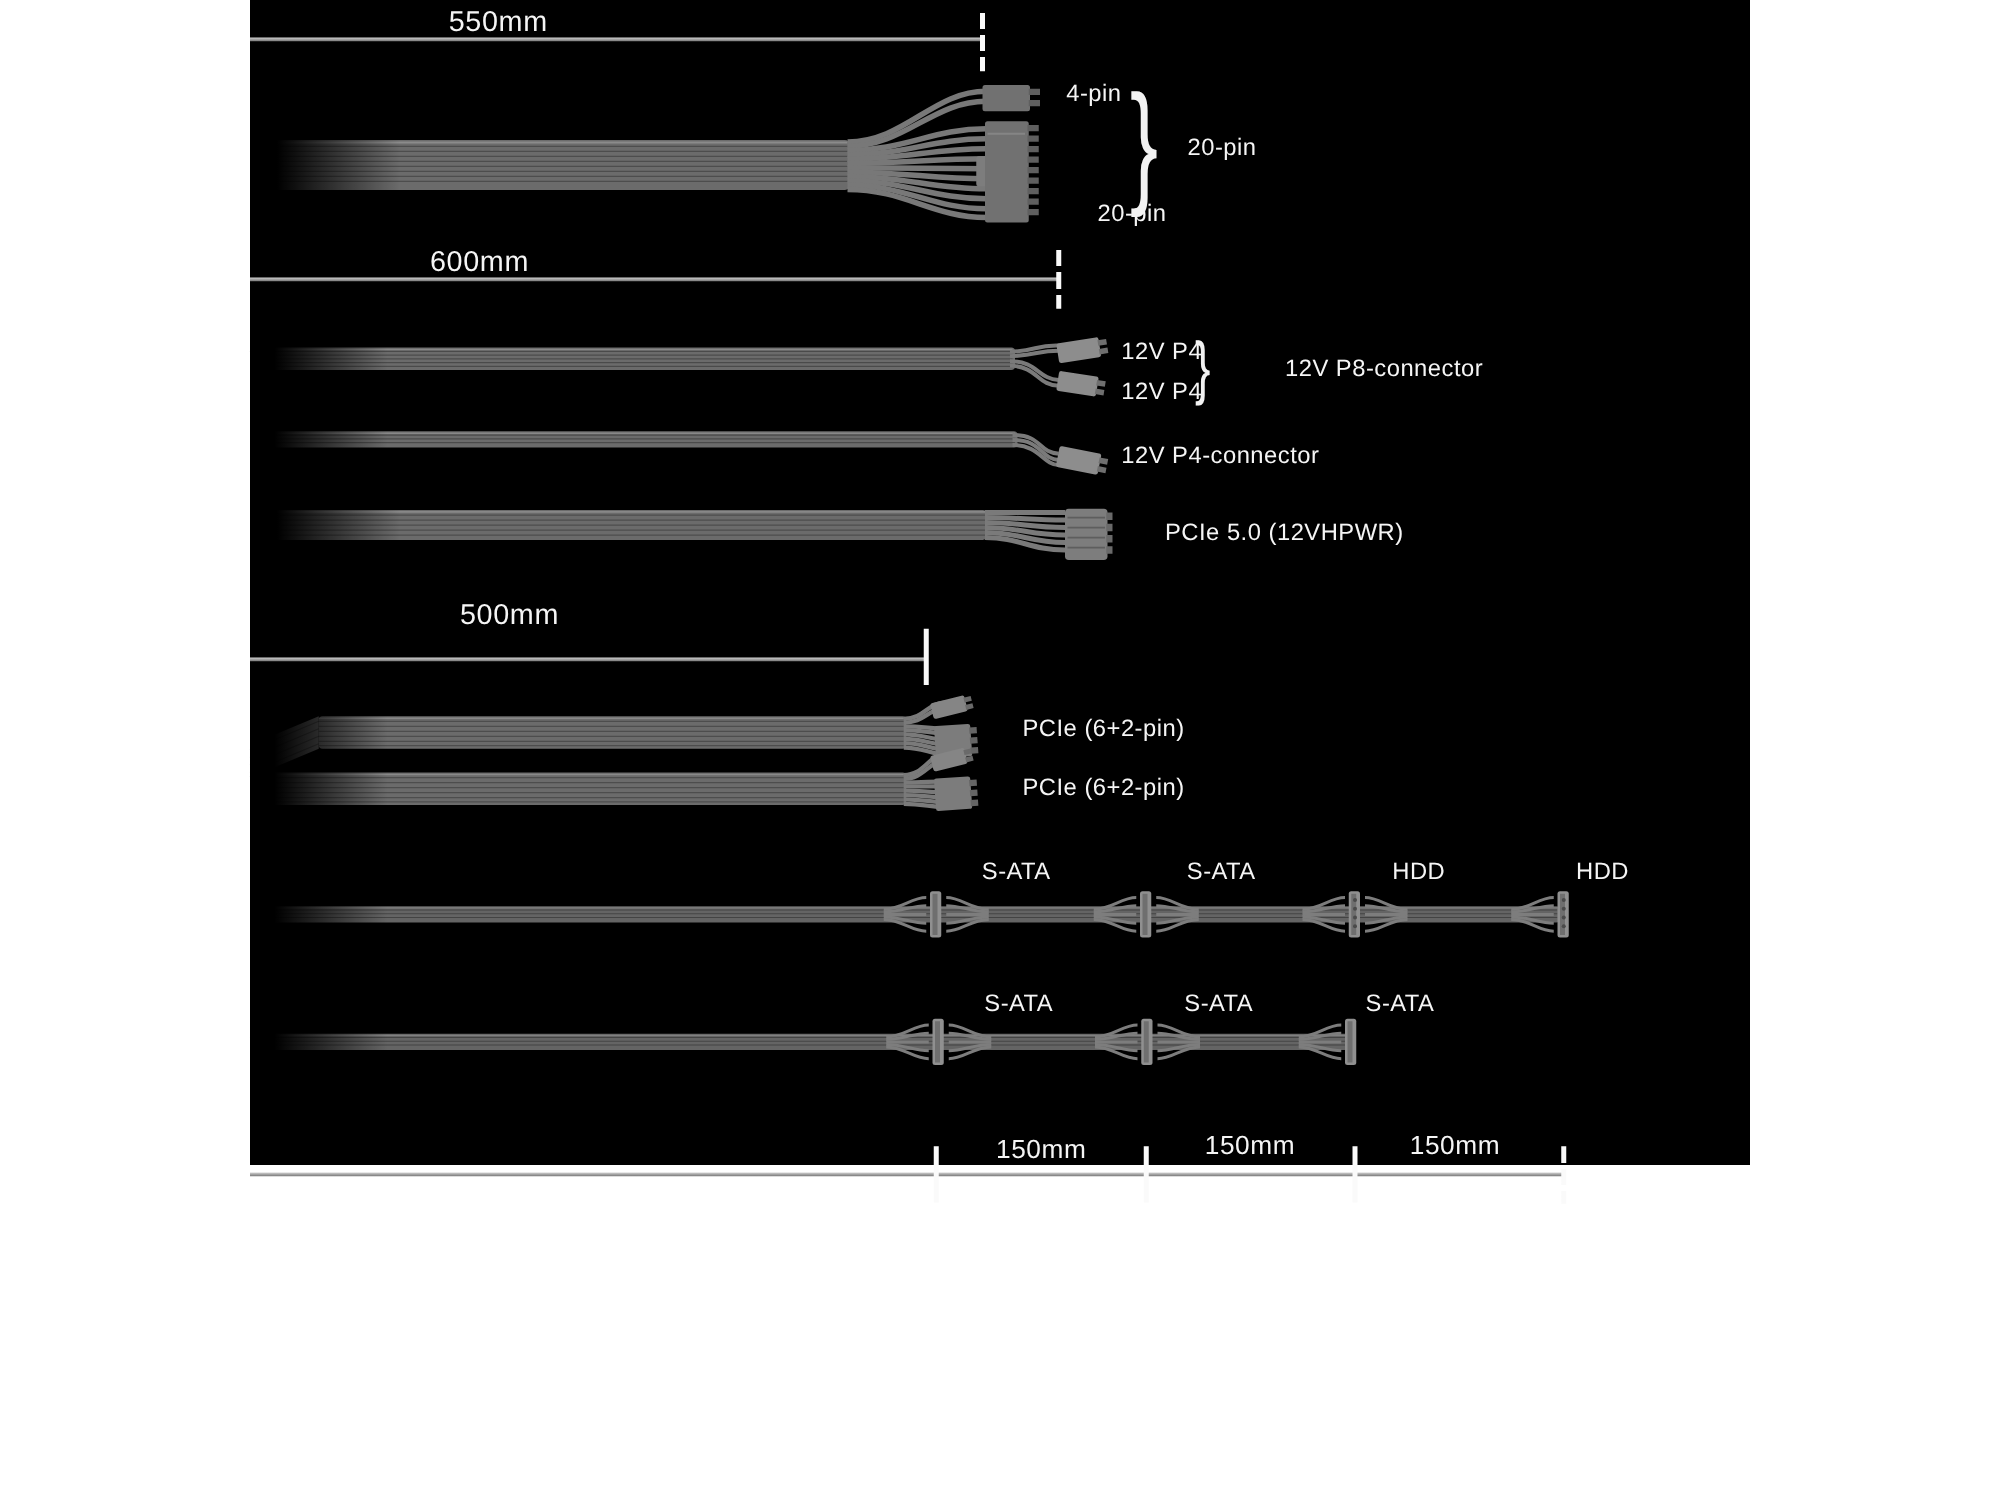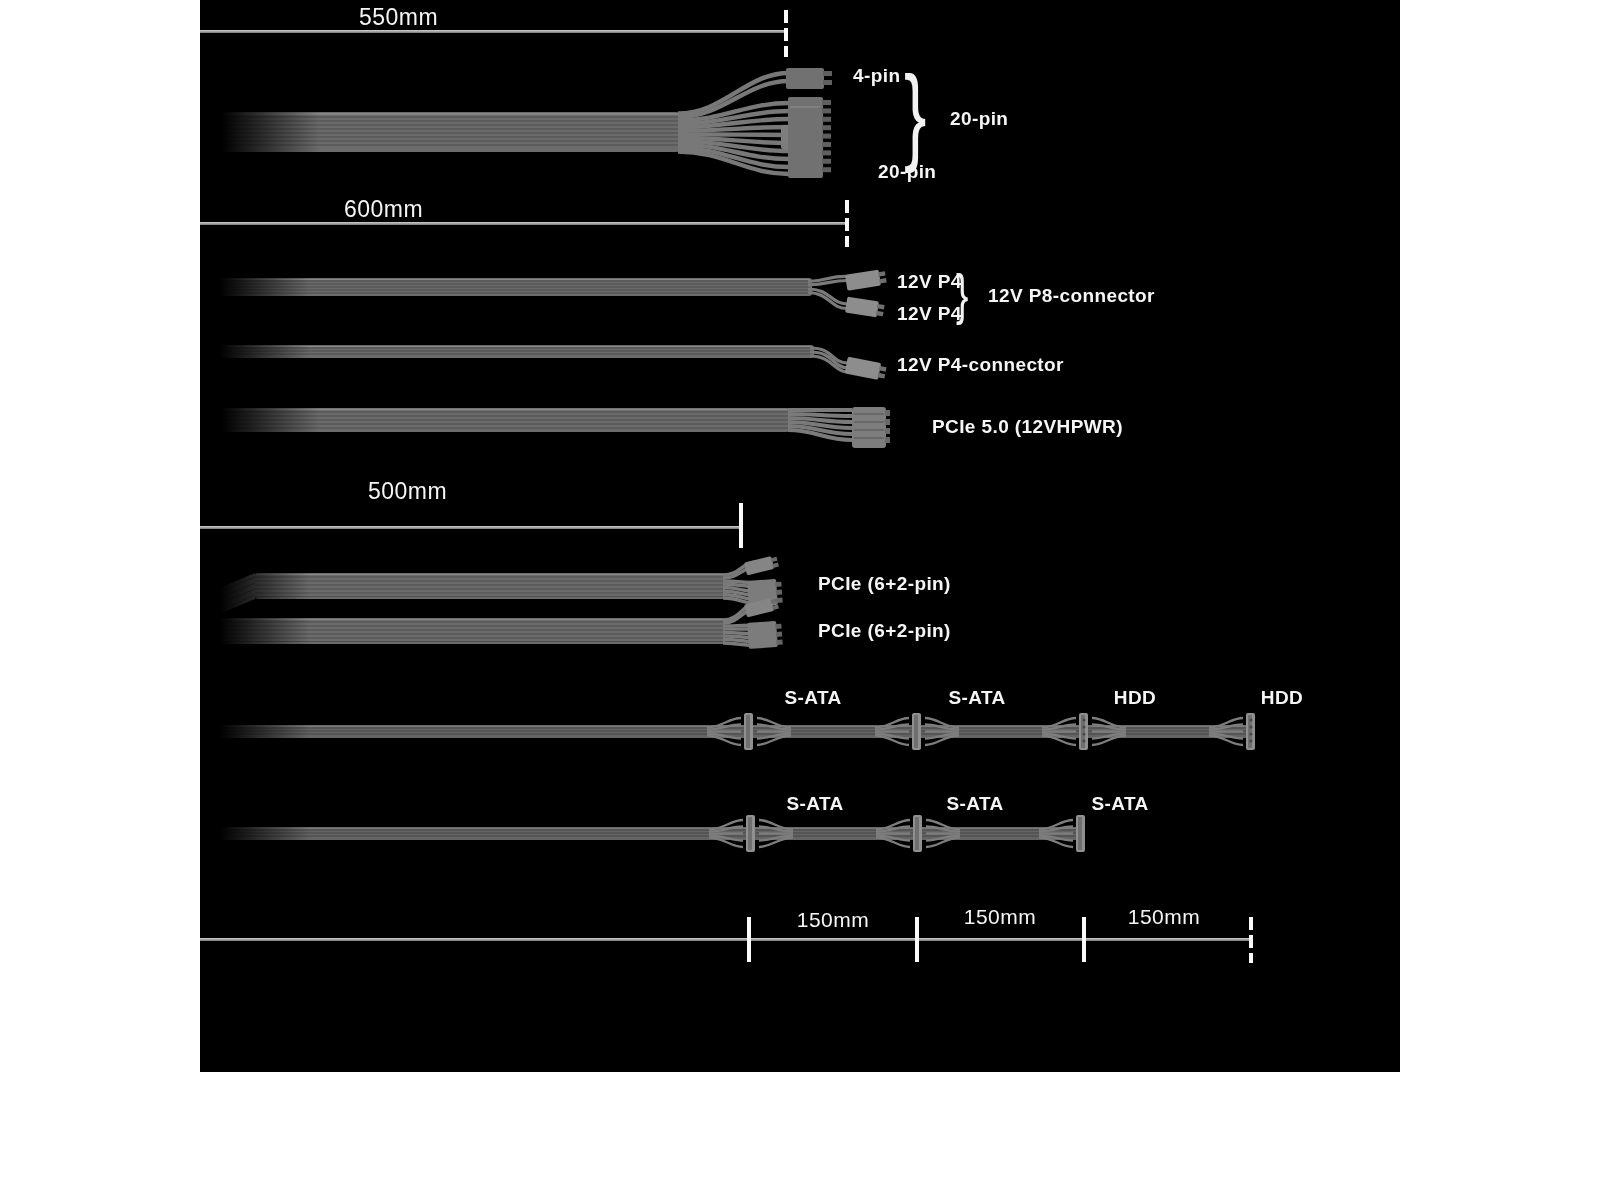--- a/index.html
+++ b/index.html
@@ -1,21 +1,21 @@
 <!DOCTYPE html>
 <html><head>
 <meta charset="utf-8">
 <style>
   html,body{margin:0;padding:0;background:#ffffff;width:1600px;height:1200px;overflow:hidden;}
-  #panel{position:absolute;left:200px;top:0;width:1200px;height:1072px;background:#000;font-family:"Liberation Sans",sans-serif;}
+  #panel{position:absolute;left:200px;top:0;width:1200px;height:932px;background:#000;font-family:"Liberation Sans",sans-serif;}
   .dimline{position:absolute;height:3px;background:linear-gradient(180deg,#d2d2d2,#767676);}
   .tick-solid{position:absolute;width:4px;background:#fafafa;}
   .tick-dash{position:absolute;width:4px;background:repeating-linear-gradient(180deg,#fafafa 0 13px,rgba(0,0,0,0) 13px 18px);}
   .dimlabel{position:absolute;color:#f5f5f5;font-size:23px;font-weight:500;letter-spacing:.5px;white-space:nowrap;}
-  .conlabel{position:absolute;color:#f5f5f5;font-size:19px;font-weight:700;letter-spacing:.4px;white-space:nowrap;}
+  .conlabel{position:absolute;color:#f5f5f5;font-size:19px;font-weight:400;letter-spacing:.4px;white-space:nowrap;}
   .ctr{transform:translateX(-50%);}
   .brace{position:absolute;color:#f2f2f2;font-weight:400;transform-origin:left center;}
   .fade{position:absolute;background:linear-gradient(90deg,#000 18%,rgba(0,0,0,0) 100%);}
   svg{position:absolute;overflow:visible;}
 </style>
 </head>
 <body>
 
 <div id="panel">
 
@@ -106,21 +106,21 @@
     <g transform="rotate(9 662 42)">
       <rect x="646" y="34" width="32" height="16" rx="2" fill="#8d8d8d"></rect>
       <rect x="677" y="36.5" width="7" height="4.5" fill="#6f6f6f"></rect>
       <rect x="677" y="43.5" width="7" height="4.5" fill="#6f6f6f"></rect>
     </g>
   </svg>
   <div class="fade" style="left:0;top:276px;width:110px;height:24px;"></div>
   <div class="conlabel" style="left:697px;top:271px;">12V P4</div>
   <div class="conlabel" style="left:697px;top:303px;">12V P4</div>
   <div class="brace" style="left:756px;top:264px;font-size:56px;line-height:60px;transform:scaleX(0.66);">}</div>
-  <div class="conlabel" style="left:788px;top:285px;">12V P8-connector</div>
+  <div class="conlabel" style="left:828px;top:285px;">12V P8-connector</div>
 
   <svg style="left:0;top:340px;" width="700" height="45" viewBox="0 0 700 45">
     <rect x="0" y="5" width="614" height="13" rx="3" fill="#6b6b6b"></rect>
     <g stroke="rgba(0,0,0,0.3)" stroke-width="1">
       <line x1="0" y1="8" x2="612" y2="8"></line>
         <line x1="0" y1="11" x2="612" y2="11"></line>
       <line x1="0" y1="14" x2="612" y2="14"></line>
     </g>
     <line x1="0" y1="6.5" x2="612" y2="6.5" stroke="rgba(255,255,255,0.2)" stroke-width="1.2"></line>
     <g fill="none" stroke="#7a7a7a" stroke-width="3.2">

